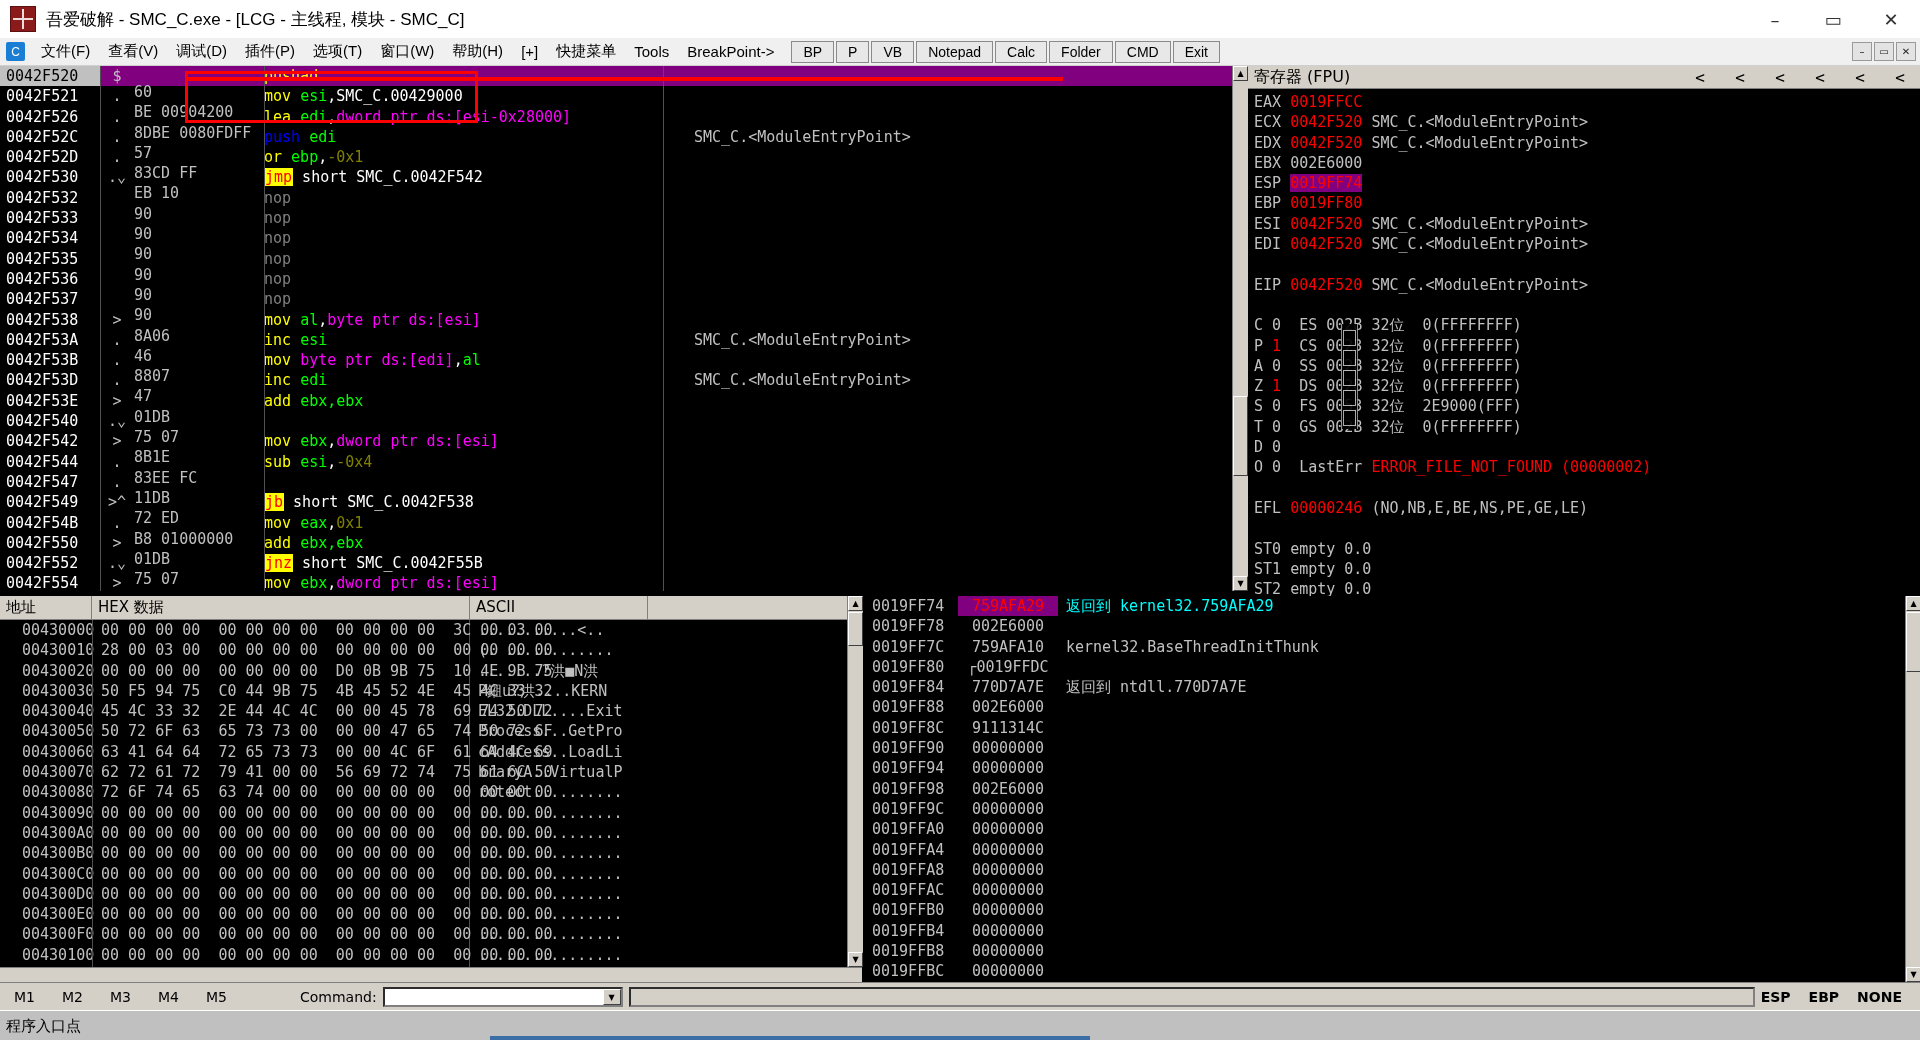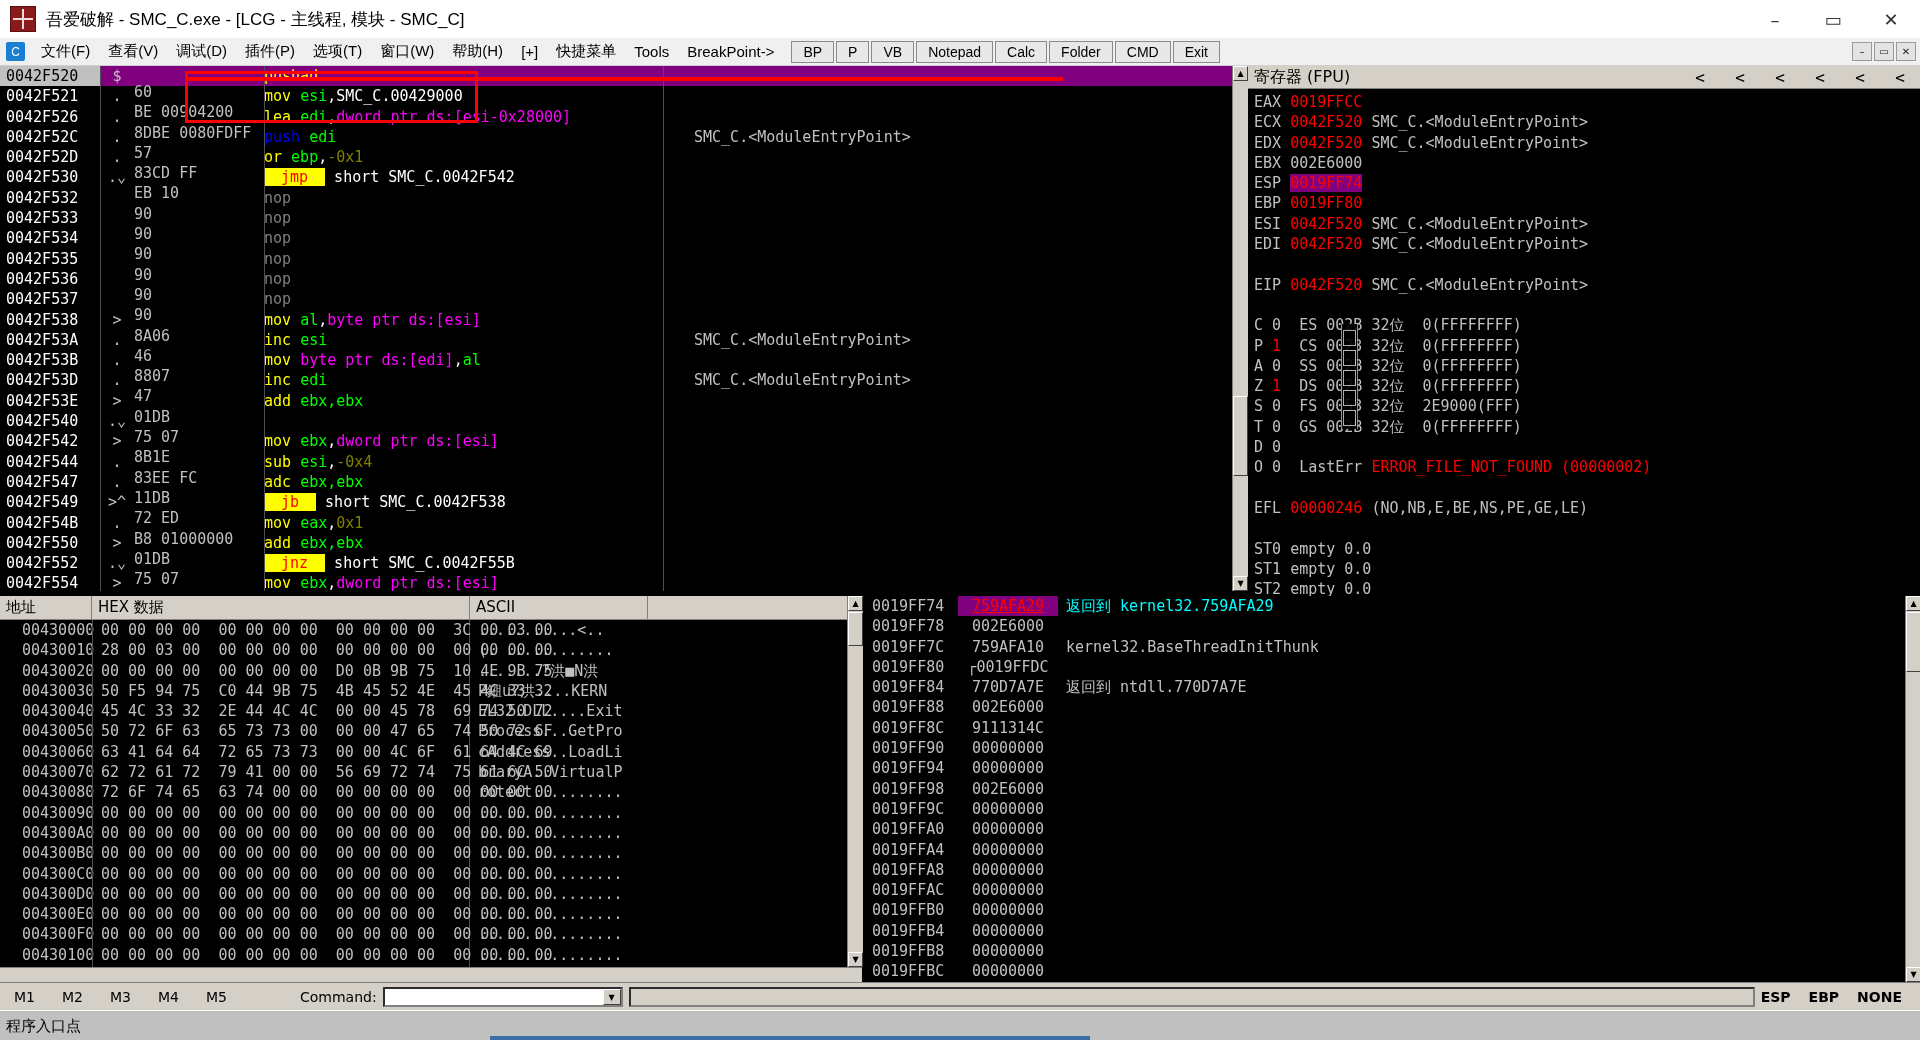--- a/index.html
+++ b/index.html
@@ -70,21 +70,21 @@
   .d-row.sel{background:#800080;}
   .c-addr{width:100px;color:#ffffff;padding-left:6px;box-sizing:border-box;}
   .c-addr.selbg{background:#c0c0c0;color:#000;}
   .c-mark{width:34px;color:#c0c0c0;text-align:center;}
   .c-hex{width:130px;color:#c0c0c0;margin-top:16px;}
   .c-asm{width:430px;color:#c0c0c0;}
   .c-cmt{color:#c0c0c0;}
   .sep-v{position:absolute;top:0;bottom:0;width:1px;background:#505050;}
   .kw{color:#ffff00;}
   .kw-blue{color:#0000ff;}
-  .jmp{background:#ffff00;color:#ff0000;padding:0 17px;}
+  .jmp{background:#ffff00;color:#ff0000;padding:0 1px;}
   .reg{color:#00ff00;}
   .mem{color:#ff00ff;}
   .num{color:#808000;}
   .white{color:#ffffff;}
   .grey{color:#808080;}
 
   .redbox{position:absolute;left:185px;top:5px;width:293px;height:52px;
      border:3px solid #ff0000;z-index:40;box-sizing:border-box;}
 
   
@@ -127,21 +127,21 @@
   .dmp-hex{width:378px;padding-left:8px;box-sizing:border-box;color:#c0c0c0;
      border-left:1px solid #505050;border-right:1px solid #505050;}
   .dmp-asc{padding-left:8px;color:#c0c0c0;}
 
   
   .stack{position:absolute;left:866px;top:530px;width:1054px;height:386px;background:#000;}
   .stk-row{display:flex;height:20.3px;line-height:20.3px;font-size:15px;white-space:pre;}
   .stk-addr{width:92px;padding-left:6px;box-sizing:border-box;color:#c0c0c0;}
   .stk-val{width:100px;text-align:center;color:#c0c0c0;}
   .stk-cmt{padding-left:8px;color:#c0c0c0;}
-  .stk-row.sel .stk-val{background:#800080;color:#ff0000;text-decoration:underline;}
+  .stk-row.sel .stk-val{background:#800080;color:#ff0000;}
   .stk-row.sel .stk-cmt{color:#00ffff;}
 
   
   .cmdbar{position:absolute;left:0;top:982px;width:1920px;height:28px;background:#d4d0c8;
      display:flex;align-items:center;border-top:1px solid #808080;
      font-family:"DejaVu Sans",sans-serif;font-size:14px;color:#000;}
   .mslot{width:34px;text-align:left;padding-left:14px;font-weight:normal;
      font-family:"DejaVu Sans",sans-serif;font-size:14px;}
   .cmd-label{margin-left:60px;margin-right:6px;}
   .cmd-combo{width:240px;height:20px;background:#fff;border:2px inset #808080;
@@ -350,21 +350,21 @@
           <div class="d-row"><div class="c-addr">0042F536</div><div class="c-mark"></div><div class="c-hex">90</div><div class="c-asm"><span class="grey">nop</span></div><div class="c-cmt"></div></div>
           <div class="d-row"><div class="c-addr">0042F537</div><div class="c-mark"></div><div class="c-hex">90</div><div class="c-asm"><span class="grey">nop</span></div><div class="c-cmt"></div></div>
           <div class="d-row"><div class="c-addr">0042F538</div><div class="c-mark">&gt;</div><div class="c-hex">8A06</div><div class="c-asm"><span class="kw">mov </span><span class="reg">al</span><span class="white">,</span><span class="mem">byte ptr ds:[esi]</span></div><div class="c-cmt"></div></div>
           <div class="d-row"><div class="c-addr">0042F53A</div><div class="c-mark">.</div><div class="c-hex">46</div><div class="c-asm"><span class="kw">inc </span><span class="reg">esi</span></div><div class="c-cmt">SMC_C.&lt;ModuleEntryPoint&gt;</div></div>
           <div class="d-row"><div class="c-addr">0042F53B</div><div class="c-mark">.</div><div class="c-hex">8807</div><div class="c-asm"><span class="kw">mov </span><span class="mem">byte ptr ds:[edi]</span><span class="white">,</span><span class="reg">al</span></div><div class="c-cmt"></div></div>
           <div class="d-row"><div class="c-addr">0042F53D</div><div class="c-mark">.</div><div class="c-hex">47</div><div class="c-asm"><span class="kw">inc </span><span class="reg">edi</span></div><div class="c-cmt">SMC_C.&lt;ModuleEntryPoint&gt;</div></div>
           <div class="d-row"><div class="c-addr">0042F53E</div><div class="c-mark">&gt;</div><div class="c-hex">01DB</div><div class="c-asm"><span class="kw">add </span><span class="reg">ebx,ebx</span></div><div class="c-cmt"></div></div>
           <div class="d-row"><div class="c-addr">0042F540</div><div class="c-mark">.⌄</div><div class="c-hex">75 07</div><div class="c-cmt"></div></div>
           <div class="d-row"><div class="c-addr">0042F542</div><div class="c-mark">&gt;</div><div class="c-hex">8B1E</div><div class="c-asm"><span class="kw">mov </span><span class="reg">ebx</span><span class="white">,</span><span class="mem">dword ptr ds:[esi]</span></div><div class="c-cmt"></div></div>
           <div class="d-row"><div class="c-addr">0042F544</div><div class="c-mark">.</div><div class="c-hex">83EE FC</div><div class="c-asm"><span class="kw">sub </span><span class="reg">esi</span><span class="white">,</span><span class="num">-0x4</span></div><div class="c-cmt"></div></div>
-          <div class="d-row"><div class="c-addr">0042F547</div><div class="c-mark">.</div><div class="c-hex">11DB</div><div class="c-asm"><span class="kw">adc </span><span class="reg">ebx,ebx</span></div><div class="c-cmt"></div></div>
+          <div class="d-row"><div class="c-addr">0042F547</div><div class="c-mark">.</div><div class="c-hex">11DB</div><div class="c-cmt"></div></div>
           <div class="d-row"><div class="c-addr">0042F549</div><div class="c-mark">&gt;^</div><div class="c-hex">72 ED</div><div class="c-asm"><span class="jmp">jb</span><span class="white"> short SMC_C.0042F538</span></div><div class="c-cmt"></div></div>
           <div class="d-row"><div class="c-addr">0042F54B</div><div class="c-mark">.</div><div class="c-hex">B8 01000000</div><div class="c-asm"><span class="kw">mov </span><span class="reg">eax</span><span class="white">,</span><span class="num">0x1</span></div><div class="c-cmt"></div></div>
           <div class="d-row"><div class="c-addr">0042F550</div><div class="c-mark">&gt;</div><div class="c-hex">01DB</div><div class="c-asm"><span class="kw">add </span><span class="reg">ebx,ebx</span></div><div class="c-cmt"></div></div>
           <div class="d-row"><div class="c-addr">0042F552</div><div class="c-mark">.⌄</div><div class="c-hex">75 07</div><div class="c-asm"><span class="jmp">jnz</span><span class="white"> short SMC_C.0042F55B</span></div><div class="c-cmt"></div></div>
           <div class="d-row"><div class="c-addr">0042F554</div><div class="c-mark">&gt;</div><div class="c-hex">8B1E</div><div class="c-asm"><span class="kw">mov </span><span class="reg">ebx</span><span class="white">,</span><span class="mem">dword ptr ds:[esi]</span></div><div class="c-cmt"></div></div>
         </div>
       <div class="redbox"></div>
     </div>
 
     <div class="vsb" style="left:1232px;top:0;height:525px;">

